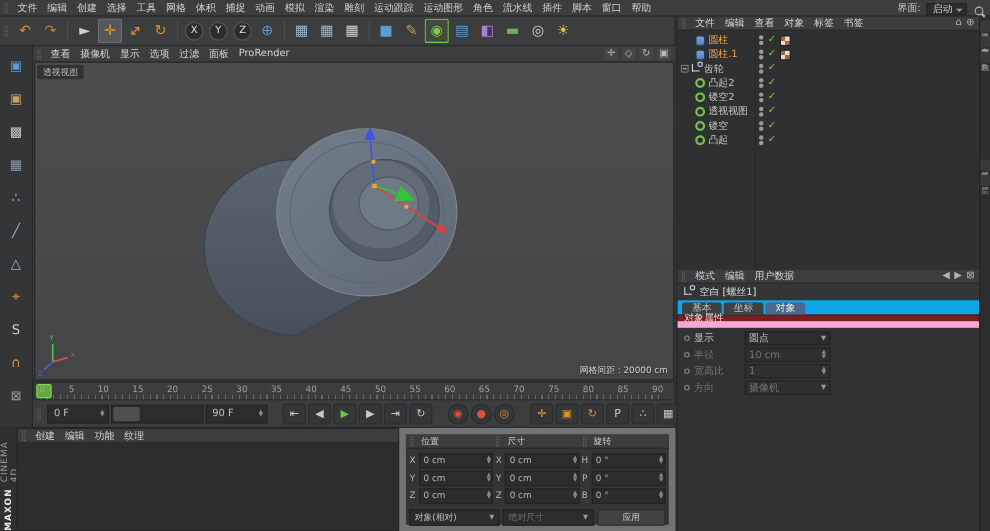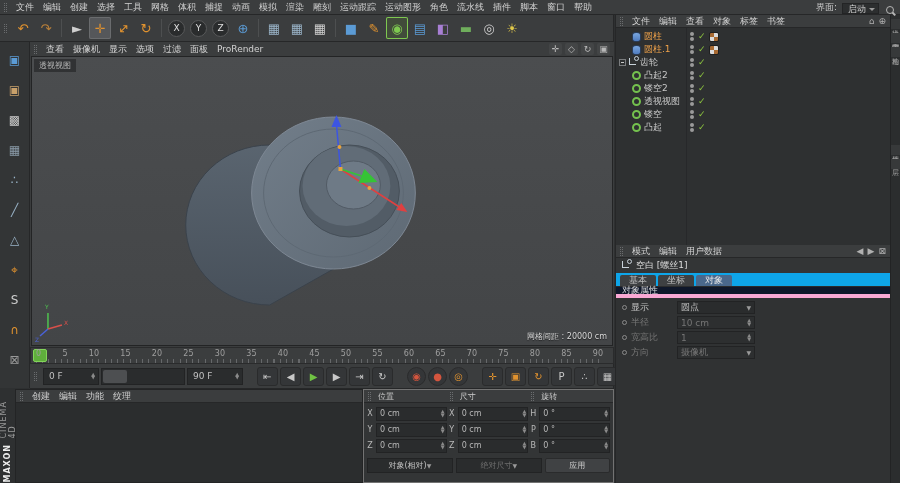--- a/index.html
+++ b/index.html
@@ -66,29 +66,29 @@
   .branding{position:absolute;left:0;top:389px;width:15px;bottom:0;background:#2e3031;display:flex;flex-direction:column;align-items:center;justify-content:flex-start;padding-top:4px;gap:6px}
   .v-text{writing-mode:vertical-rl;transform:rotate(180deg);font-size:8px;letter-spacing:1px}
   .brand1{color:#ececec;font-weight:bold}
   .brand2{color:#9a9a9a}
 
   
   .mat-manager{position:absolute;left:15px;top:389px;width:348px;bottom:0;background:#2b2d2e;border:1px solid #232425}
   .mm-menu{height:13px;background:#3b3d3e;display:flex;gap:1px;padding:0 4px;align-items:center;border-bottom:1px solid #262728}
 
   
-  .coord-manager{position:absolute;left:363px;top:389px;width:251px;bottom:0;background:#333536;border:1px solid #737373;font-size:8px}
+  .coord-manager{position:absolute;left:363px;top:389px;width:251px;bottom:0;background:#333536;border:6px solid #737373;font-size:8px}
   .cm-header{display:grid;grid-template-columns:1fr 1fr 1fr;height:13px;background:#3b3d3e;align-items:center;border-bottom:1px solid #262728;padding:0 2px}
   .cm-h{display:flex;align-items:center;gap:3px;padding-left:2px;color:#cfcfcf}
   .cm-grid{display:grid;grid-template-columns:1fr 1fr 1fr;gap:1px 2px;padding:3px 3px 2px 3px}
   .cm-cell{display:flex;align-items:center;gap:3px;height:15px}
   .cm-cell .lb{width:6px;color:#b8b8b8;text-align:center}
   .cm-field{flex:1;background:#2a2c2d;border:1px solid #222324;height:14px;display:flex;align-items:center;padding:0 1px 0 3px;color:#b8b8b8}
   .cm-bottom{display:flex;gap:3px;padding:3px}
-  .cm-drop{background:#2a2c2d;border:1px solid #222324;height:15px;flex:1.2;display:flex;align-items:center;justify-content:center;padding:0 4px;color:#c0c0c0}
+  .cm-drop{background:#2a2c2d;border:1px solid #222324;height:15px;flex:1.2;display:flex;align-items:center;justify-content:space-between;padding:0 4px;color:#c0c0c0}
   .cm-drop .dd{font-size:6px;color:#9a9a9a}
   .cm-drop.disabled{color:#6e6e6e}
   .cm-apply{background:#404244;border:1px solid #2a2b2c;border-radius:2px;height:15px;flex:1;display:flex;align-items:center;justify-content:center;color:#cfcfcf}
 
   
   .right-panel{position:absolute;left:615px;top:15px;width:275px;bottom:0;background:#303233;border-left:1px solid #262728}
   .om-menu,.att-menu{height:13px;background:#3b3d3e;display:flex;gap:1px;align-items:center;padding:0 4px;border-bottom:1px solid #262728}
   .om-menu .menu-item,.att-menu .menu-item{padding:0 4px}
   .corner-ic{margin-left:auto;display:flex;gap:4px;color:#b0b0b0;font-size:9px}
   .om-tree{position:relative;height:217px;background:#2e3031;padding-top:2px;overflow:hidden}
@@ -106,21 +106,21 @@
   .om-cols{position:absolute;left:74px;display:flex;align-items:center;gap:3px}
   .vis{display:flex;flex-direction:column;gap:1px;margin-right:1px}
   .vis i{width:4px;height:4px;border-radius:50%;background:#9a9a9a}
   .chk{color:#8dc63f;font-size:9px;line-height:9px}
   .chk::after{content:"✓"}
   .tag-texture{width:10px;height:10px;border-radius:2px;border:1px solid #1e1f20;background:conic-gradient(#dcdcdc 0 25%,#a86a32 0 50%,#dcdcdc 0 75%,#a86a32 0)}
   .att-title{height:15px;display:flex;align-items:center;gap:3px;padding:0 5px;background:#333536;color:#dedede}
   .att-tabs{display:flex;gap:2px;padding:2px 4px 0 4px;background:#0ea5e9;height:13px}
   .att-tab{padding:0 9px;background:#3e4042;border-radius:2px 2px 0 0;color:#c0c0c0;display:flex;align-items:center}
   .att-tab.active{background:#4a688c;color:#eaeaea}
-  .att-section{height:12px;background:#0f172a;display:flex;align-items:center;padding:0 6px;color:#dcdcdc;border-top:1px solid #2a2b2c;border-bottom:4px solid #f9a8d4}
+  .att-section{height:12px;background:#7f1d1d;display:flex;align-items:center;padding:0 6px;color:#dcdcdc;border-top:1px solid #2a2b2c;border-bottom:6px solid #f9a8d4}
   .att-props{padding:3px 6px;display:flex;flex-direction:column;gap:2px}
   .prop-row{display:flex;align-items:center;height:13px;gap:4px}
   .bullet{width:5px;height:5px;border-radius:50%;border:1px solid #8a8a8a;flex:none}
   .prop-label{width:42px;color:#c0c0c0}
   .prop-ctl{width:78px;background:#2a2c2d;border:1px solid #222324;height:13px;display:flex;align-items:center;justify-content:space-between;padding:0 3px;color:#c0c0c0}
   .prop-ctl .dd{font-size:6px;color:#9a9a9a}
   .prop-row.disabled .prop-label,.prop-row.disabled .prop-ctl{color:#757575}
   .prop-row.disabled .prop-ctl{background:#2d2f30}
 
   

